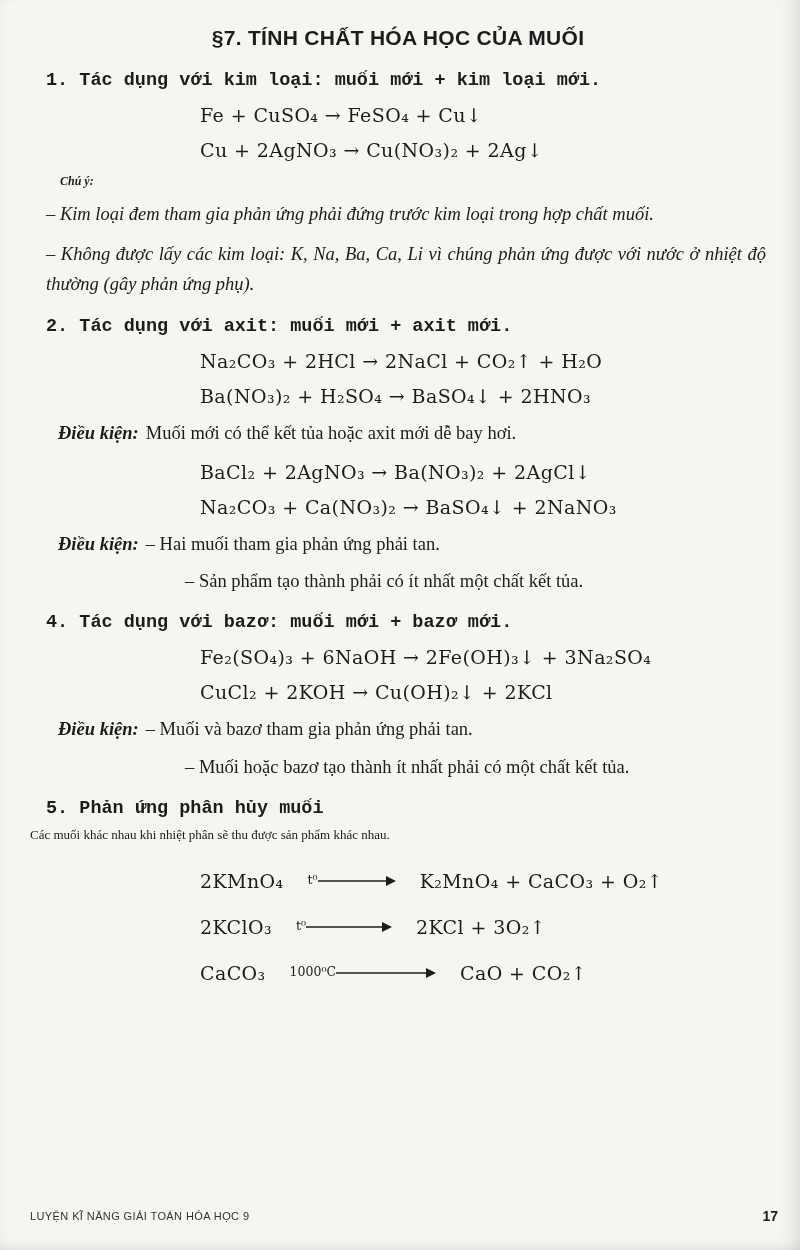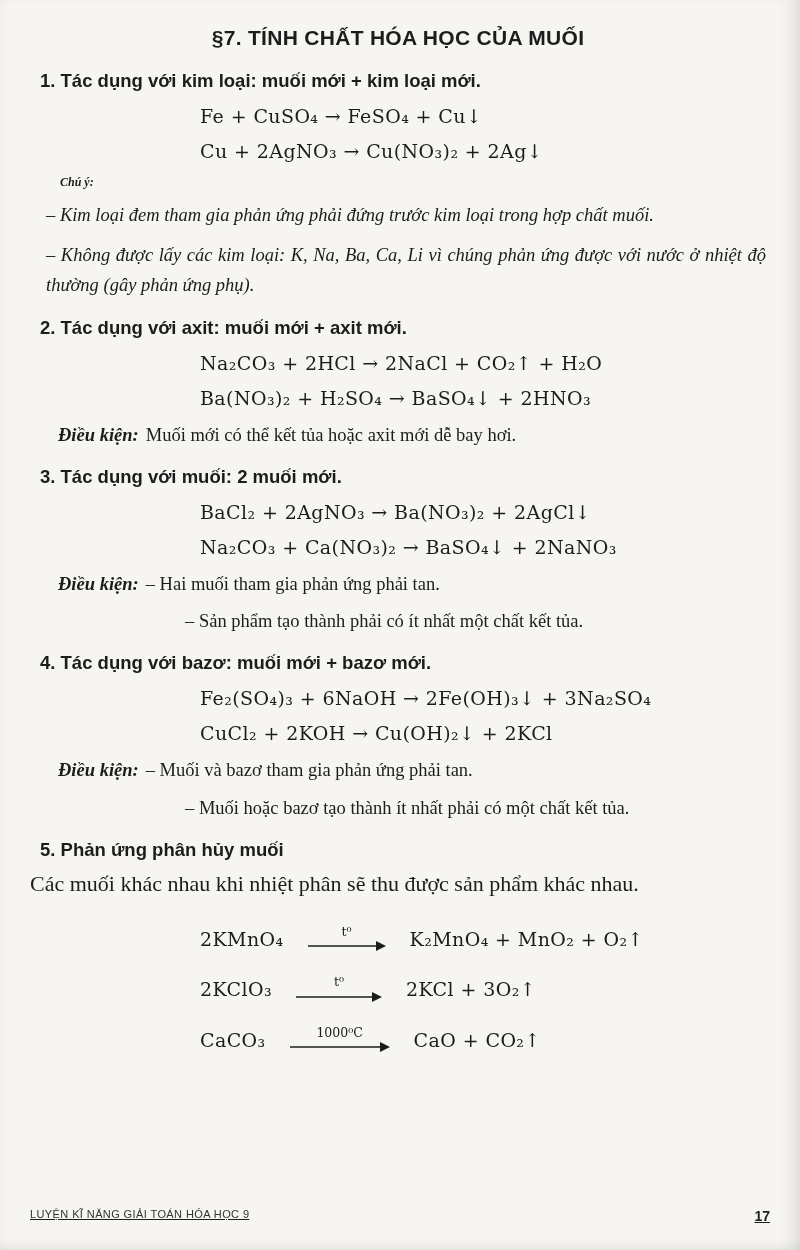--- a/index.html
+++ b/index.html
@@ -21,24 +21,24 @@
   .title {
     font-family: "Liberation Sans", "DejaVu Sans", sans-serif;
     font-weight: 700;
     font-size: 21px;
     text-align: center;
     margin: 10px 0 20px 0;
     letter-spacing: 0.3px;
   }
 
   .heading {
-    font-family: Liberation Sans, sans-serif;
+    font-family: Liberation Mono, monospace;
     font-weight: 700;
     font-size: 18.5px;
-    margin: 16px 0 6px 10px;
+    margin: 16px 0 6px 16px;
   }
 
   .eq {
     font-family: "DejaVu Serif", "Liberation Serif", serif;
     font-size: 19px;
     margin: 13px 0 13px 170px;
     letter-spacing: 0.4px;
     white-space: nowrap;
   }
 
@@ -63,56 +63,54 @@
     line-height: 1.5;
   }
   .cond-label {
     font-weight: 700;
     font-style: italic;
     margin-right: 7px;
   }
   .cond2 { margin-left: 155px; }
 
   .intro {
-    font-size: 22px;
+    font-size: 13px;
     margin: 6px 0 26px 0;
     line-height: 1.5;
   }
 
   .rxn {
     display: flex;
     align-items: center;
     gap: 24px;
     margin: 24px 0 24px 170px;
     font-family: "DejaVu Serif", "Liberation Serif", serif;
     font-size: 19px;
     letter-spacing: 0.4px;
   }
   .rxn-arrow {
     display: inline-flex;
-    flex-direction: column;
     align-items: center;
     line-height: 1;
   }
   .rxn-cond {
     font-size: 12.5px;
     margin-bottom: 2px;
     letter-spacing: 0;
   }
   .arrow-svg { display: block; }
 
   .footer {
     position: absolute;
     left: 30px;
-    right: 30px;
+    right: 22px;
     bottom: 26px;
     display: flex;
     justify-content: space-between;
-    align-items: flex-start;
-    text-decoration: underline;
+    align-items: center;
   }
   .footer-text {
     font-family: "Liberation Sans", "DejaVu Sans", sans-serif;
     font-size: 11px;
     letter-spacing: 0.4px;
     color: #33332f;
   }
   .page-num {
     font-family: "Liberation Sans", "DejaVu Sans", sans-serif;
     font-weight: 700;
@@ -135,21 +133,20 @@
     <p class="note">– Kim loại đem tham gia phản ứng phải đứng trước kim loại trong hợp chất muối.</p>
     <p class="note">– Không được lấy các kim loại: K, Na, Ba, Ca, Li vì chúng phản ứng được với nước ở nhiệt độ thường (gây phản ứng phụ).</p>
 
     <h2 class="heading">2. Tác dụng với axit: muối mới + axit mới.</h2>
     <div class="eq">Na₂CO₃ + 2HCl → 2NaCl + CO₂↑ + H₂O</div>
     <div class="eq">Ba(NO₃)₂ + H₂SO₄ → BaSO₄↓ + 2HNO₃</div>
     <div class="cond">
       <span class="cond-label">Điều kiện:</span><span class="cond-text">Muối mới có thể kết tủa hoặc axit mới dễ bay hơi.</span>
     </div>
 
-    <h2 class="heading">3. Tác dụng với muối: 2 muối mới.</h2>
     <div class="eq">BaCl₂ + 2AgNO₃ → Ba(NO₃)₂ + 2AgCl↓</div>
     <div class="eq">Na₂CO₃ + Ca(NO₃)₂ → BaSO₄↓ + 2NaNO₃</div>
     <div class="cond">
       <span class="cond-label">Điều kiện:</span><span class="cond-text">– Hai muối tham gia phản ứng phải tan.</span>
     </div>
     <div class="cond cond2">
       <span class="cond-text">– Sản phẩm tạo thành phải có ít nhất một chất kết tủa.</span>
     </div>
 
     <h2 class="heading">4. Tác dụng với bazơ: muối mới + bazơ mới.</h2>
@@ -167,21 +164,21 @@
 
     <div class="rxn">
       <span class="rxn-left">2KMnO₄</span>
       <span class="rxn-arrow">
         <span class="rxn-cond">t⁰</span>
         <svg class="arrow-svg" width="78" height="12" viewBox="0 0 78 12">
             <line x1="0" y1="6" x2="70" y2="6" stroke="#1c1c1c" stroke-width="1.5"></line>
             <polygon points="68,1 78,6 68,11" fill="#1c1c1c"></polygon>
           </svg>
       </span>
-      <span class="rxn-right">K₂MnO₄ + MnO₂ + O₂↑</span>
+      <span class="rxn-right">K₂MnO₄ + CaCO₃ + O₂↑</span>
     </div>
 
     <div class="rxn">
       <span class="rxn-left">2KClO₃</span>
       <span class="rxn-arrow">
         <span class="rxn-cond">t⁰</span>
         <svg class="arrow-svg" width="86" height="12" viewBox="0 0 86 12">
             <line x1="0" y1="6" x2="78" y2="6" stroke="#1c1c1c" stroke-width="1.5"></line>
             <polygon points="76,1 86,6 76,11" fill="#1c1c1c"></polygon>
           </svg>

